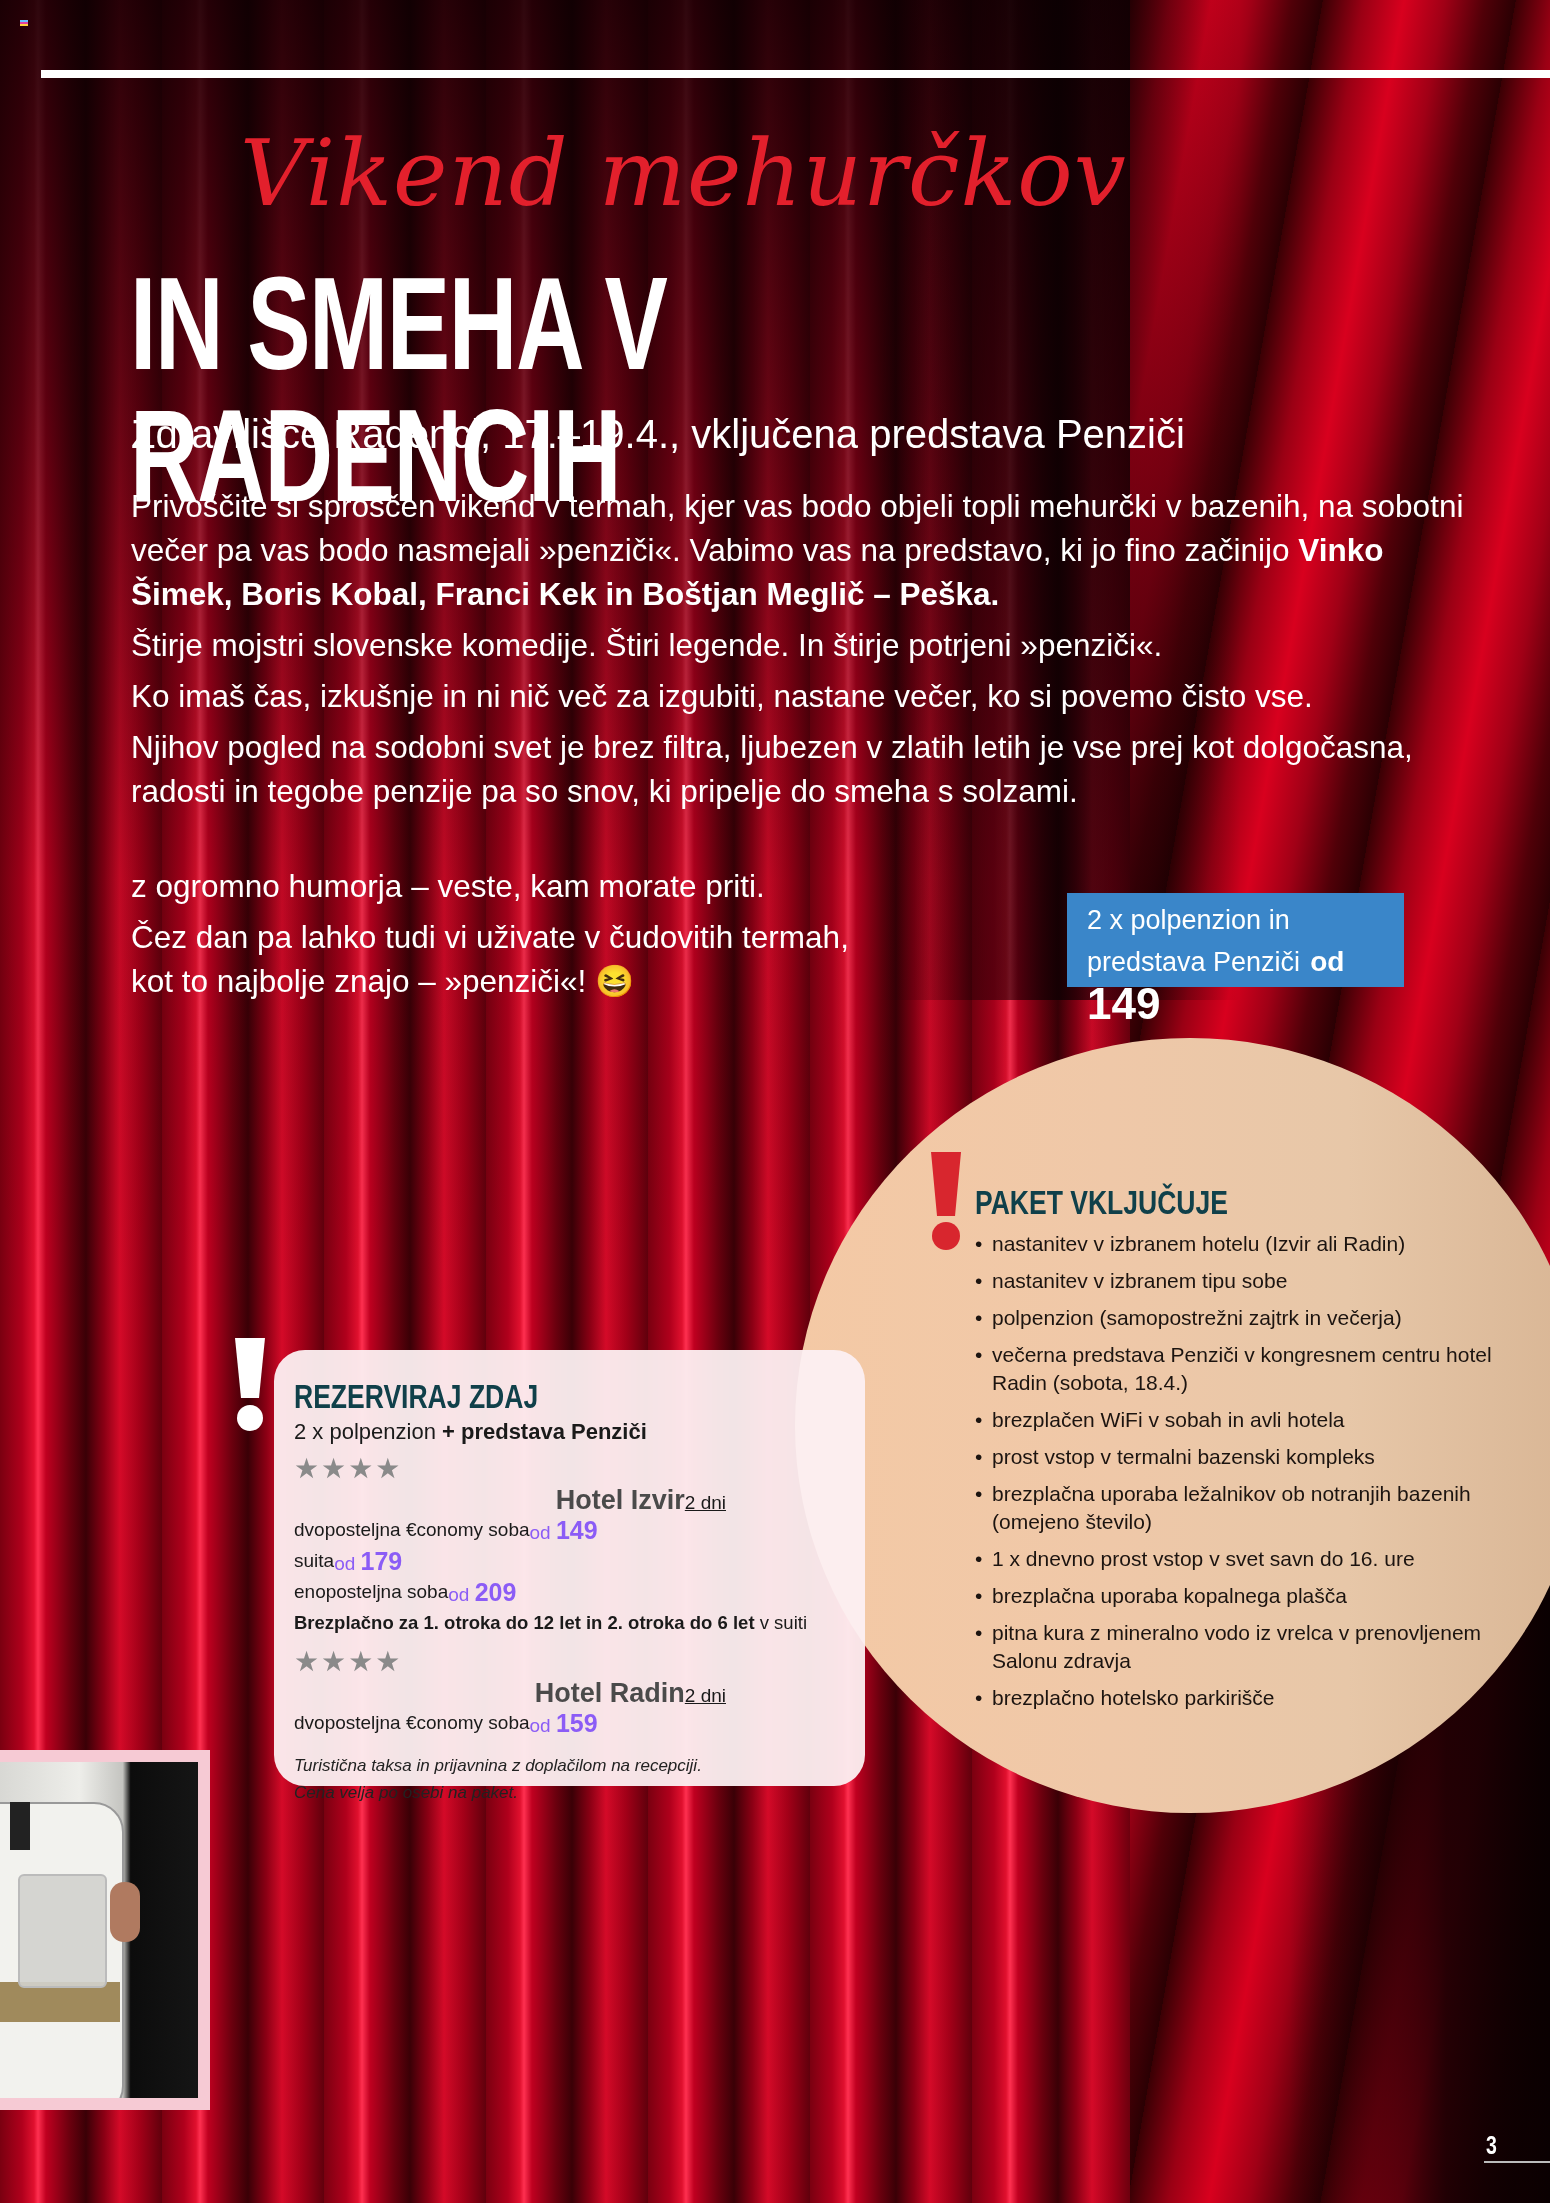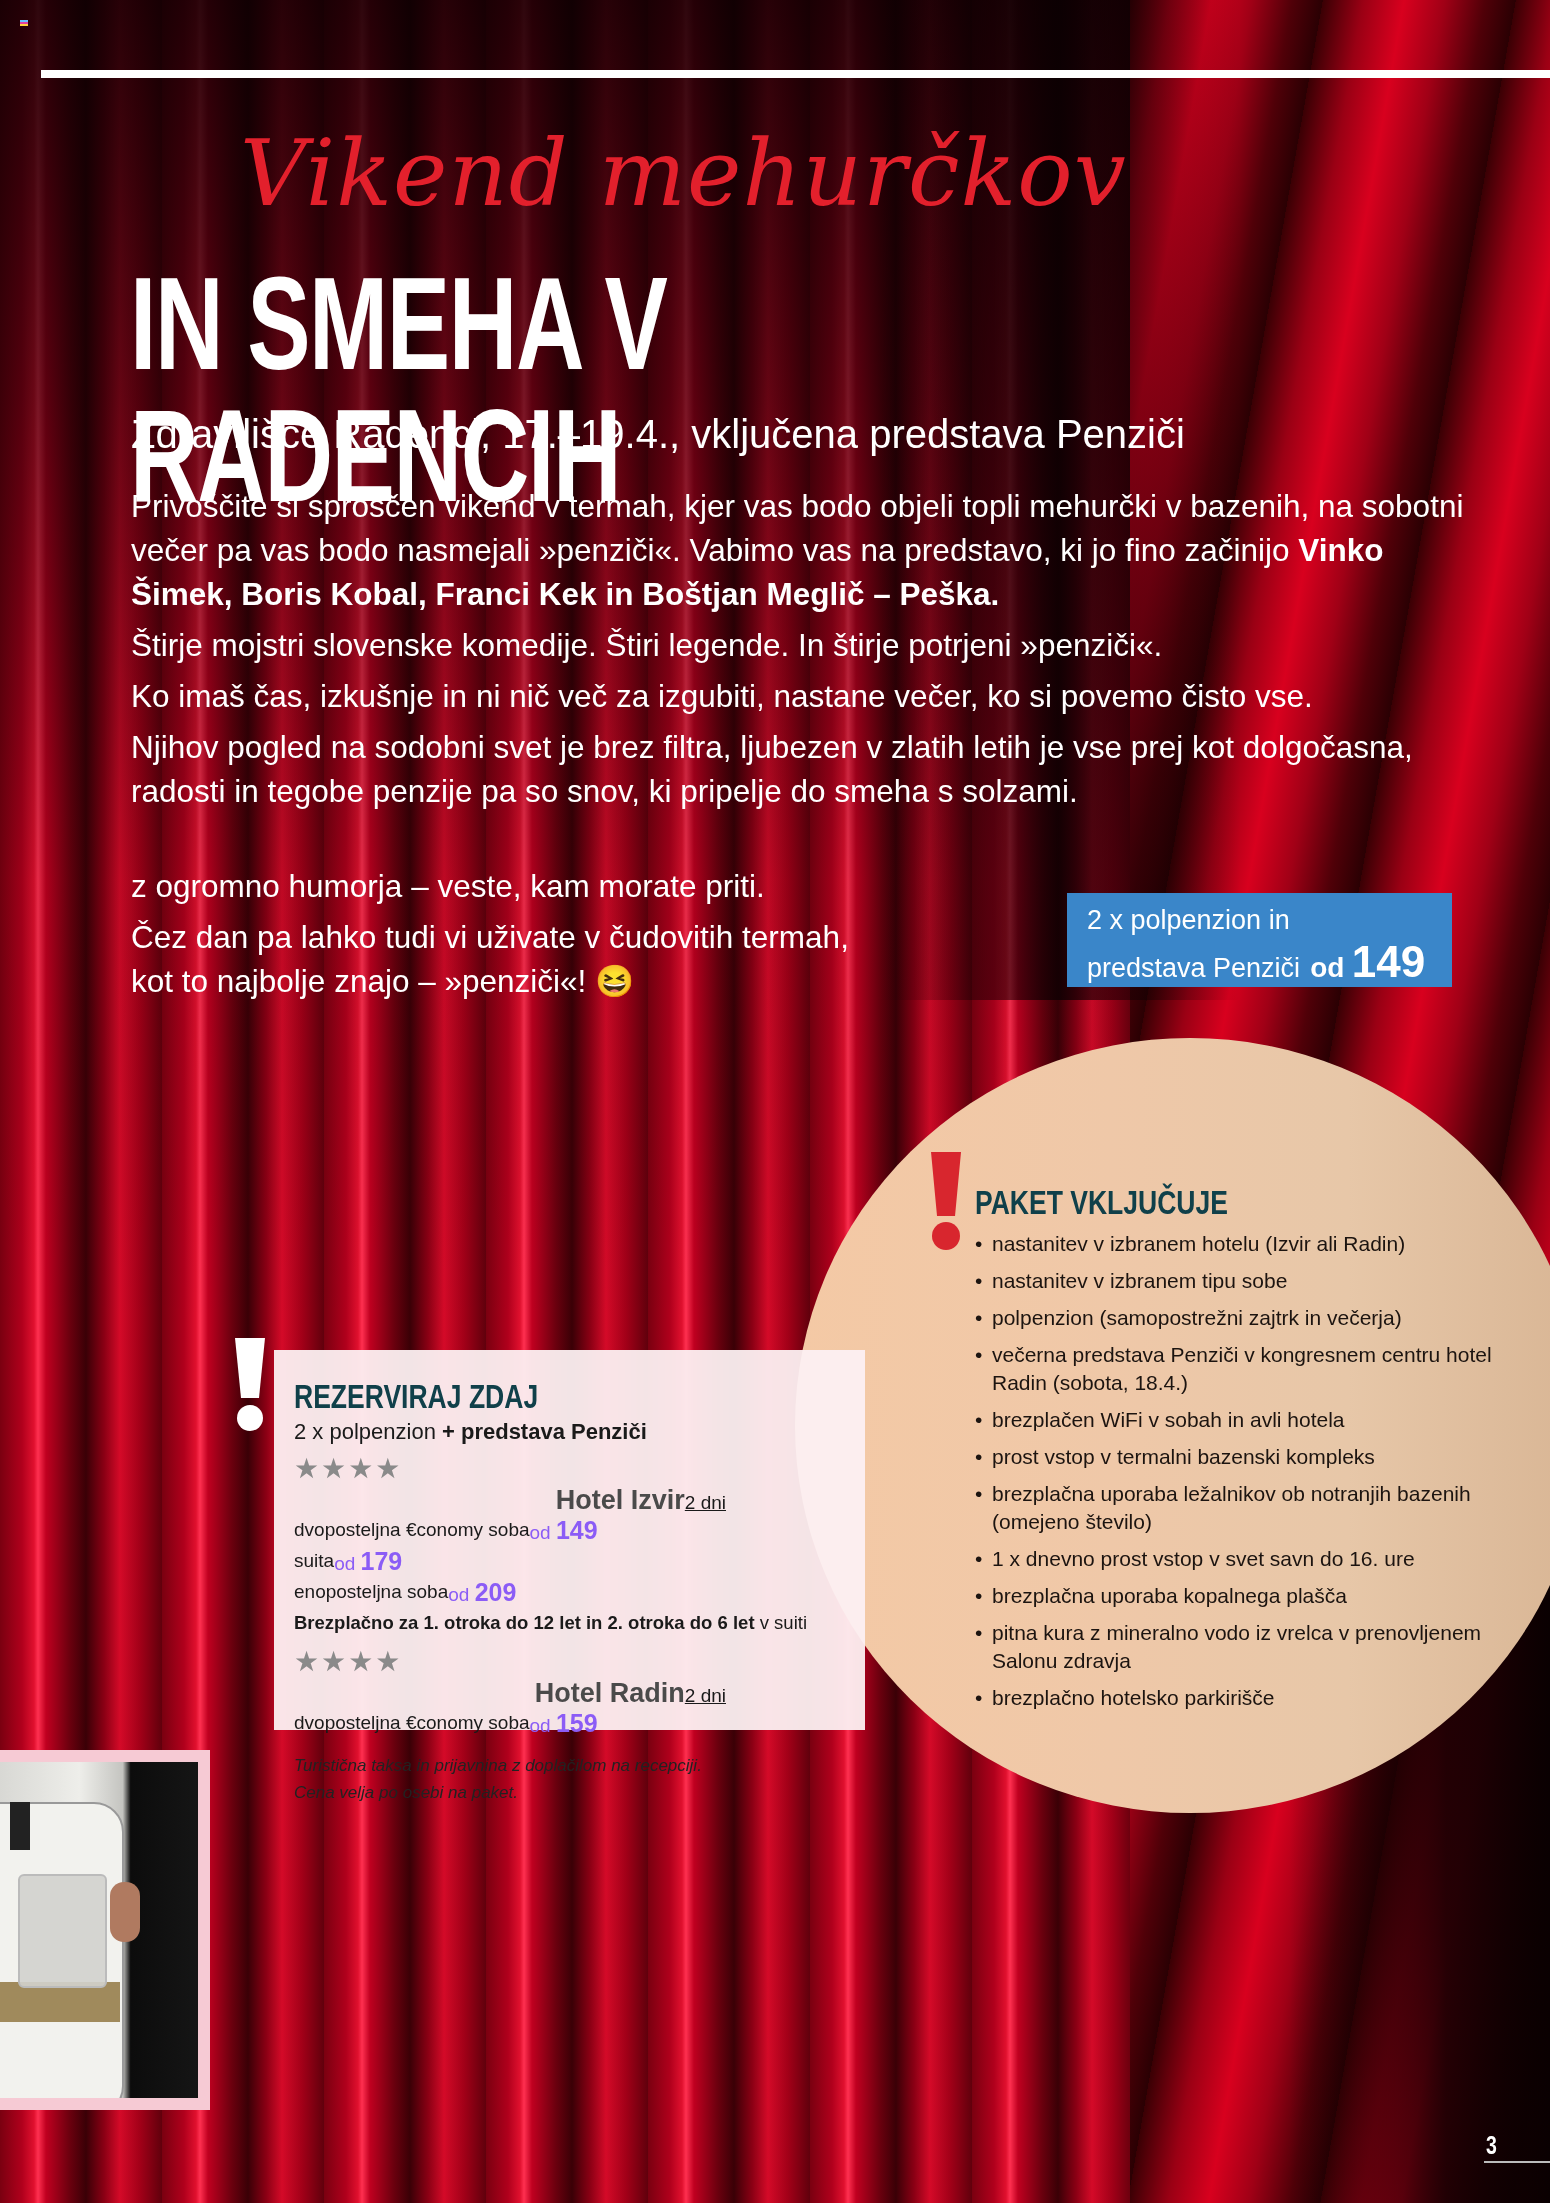--- a/index.html
+++ b/index.html
@@ -50,21 +50,21 @@
     font-size:40px; color:#fff; font-weight:normal;
   }
   .body-text {
     position:absolute; left:131px; top:484px; width:1340px;
     font-size:31.5px; color:#fff; line-height:44px;
   }
   .body-text p { margin:0 0 7px 0; }
   .body-text b { font-weight:bold; }
 
   .price-badge {
-    position:absolute; left:1067px; top:893px; width:385px; height:94px;
+    position:absolute; left:1067px; top:893px; width:337px; height:94px;
     background:#3a86c9; color:#fff; box-sizing:border-box; padding:6px 20px;
     font-size:27px; line-height:42px;
   }
   .price-badge .od { font-weight:bold; font-size:28px; margin-left:10px; }
   .price-badge .num { font-weight:bold; font-size:44px; }
 
   .circle {
     position:absolute; left:795px; top:1038px; width:790px; height:775px;
     border-radius:50%;
     background:linear-gradient(90deg, #f4c9a5 0%, #efc8a8 40%, #e7c7a8 70%, #d8b594 100%);
@@ -80,23 +80,24 @@
   .paket-list {
     position:absolute; left:975px; top:1230px; width:520px;
     margin:0; padding:0; list-style:none;
     font-size:21px; color:#1c1410; line-height:28px;
   }
   .paket-list li { position:relative; padding-left:17px; margin-bottom:9px; }
   .paket-list li::before { content:"•"; position:absolute; left:0; top:0; }
 
   .excl-white { position:absolute; left:233px; top:1338px; width:34px; height:94px; }
   .card {
-    position:absolute; left:274px; top:1350px; width:591px; height:380px;
+    position:absolute; left:274px; top:1350px; width:591px; height:436px;
     background:rgba(252,240,242,0.95); box-sizing:border-box; padding:26px 20px 0 20px;
     color:#1a1a1a;
+    border-radius:31px;
   }
   .card-title {
     font-weight:bold; font-size:34px; color:#10404a; margin:0; line-height:40px;
     transform:scaleX(0.78); transform-origin:left top; white-space:nowrap;
   }
   .card-date { font-size:22px; text-decoration:underline; margin-top:20px; line-height:30px; }
   .card-sub { font-size:22px; line-height:32px; }
   .card-sub b { font-weight:bold; }
   .stars { color:#8a8a8a; font-size:28px; letter-spacing:2px; margin-top:6px; line-height:30px; }
   .hotel-row { display:flex; justify-content:flex-end; width:432px; align-items:flex-end; }

